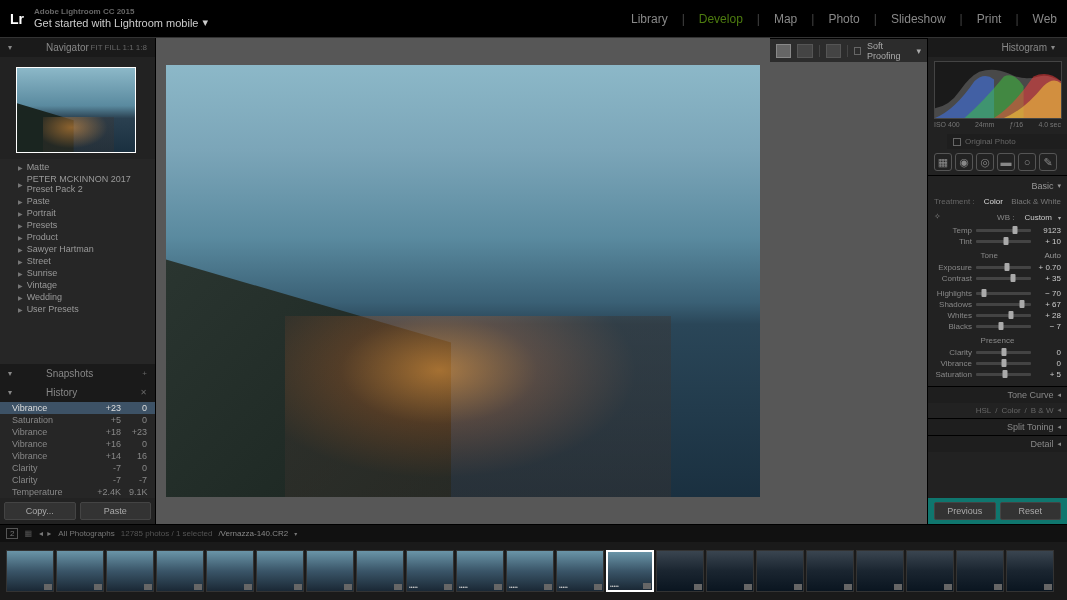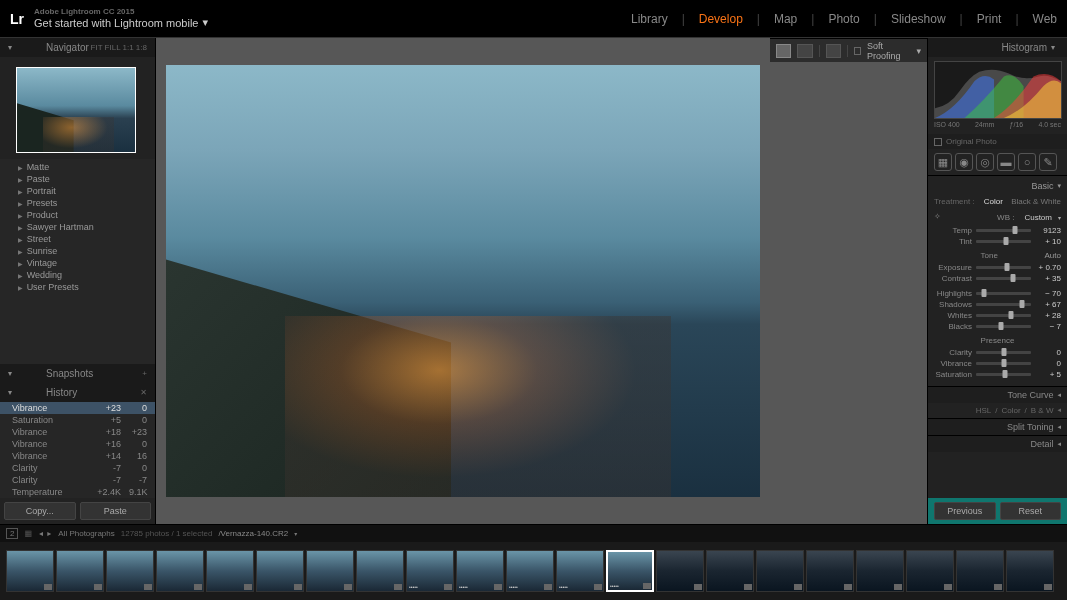--- a/index.html
+++ b/index.html
@@ -4,21 +4,21 @@
 <style>
 * { margin: 0; padding: 0; box-sizing: border-box; font-family: "Segoe UI", Arial, sans-serif; }
 body { background: #1a1a1a; color: #aaa; font-size: 10px; overflow: hidden; width: 1067px; height: 600px; }
 .header { height: 38px; background: #000; display: flex; align-items: center; padding: 0 10px; border-bottom: 1px solid #333; }
 .logo { color: #fff; font-size: 14px; font-weight: bold; margin-right: 10px; }
 .header-text { color: #ccc; font-size: 11px; }
 .header-text .sub { color: #666; font-size: 8px; display: block; line-height: 8px; font-weight: bold; }
 .header-text .main { font-size: 11px; display: flex; align-items: center; gap: 4px; }
 .modules { margin-left: auto; display: flex; gap: 14px; font-size: 12px; }
 .module { color: #888; cursor: pointer; }
-.module.active { color: #f97316; }
+.module.active { color: #4d7c0f; }
 .module-sep { color: #444; }
 .main-area { display: flex; height: 486px; background: #393939; }
 .left-panel { width: 156px; background: #222; display: flex; flex-direction: column; border-right: 1px solid #000; }
 .right-panel { width: 140px; background: #222; display: flex; flex-direction: column; border-left: 1px solid #000; overflow: hidden; }
 .center { flex: 1; display: flex; background: #575757; }
 .image-view { flex: 1; display: flex; align-items: center; justify-content: center; padding: 10px; }
 .photo { width: 594px; height: 432px; background: linear-gradient(180deg, #8cb8c8 0%, #7ba5b8 20%, #5a8a9f 40%, #3a6075 55%, #2a4658 60%, #1a3040 100%); position: relative; overflow: hidden; }
 .photo::before { content:""; position:absolute; left:0; top:45%; width:48%; height:55%; background: linear-gradient(135deg,#2a3530 0%,#1a2520 100%); clip-path: polygon(0 0, 100% 35%, 100% 100%, 0 100%); }
 .photo::after { content:""; position:absolute; left:20%; bottom:0; width:65%; height:42%; background: radial-gradient(ellipse at 40% 30%, rgba(255,160,60,0.6) 0%, rgba(200,100,40,0.3) 30%, rgba(60,50,45,0.4) 60%); }
 .panel-header { display: flex; align-items: center; padding: 4px 8px; background: #1a1a1a; font-size: 10px; color: #888; }
@@ -41,21 +41,21 @@
 .bottom-btns { display: flex; gap: 4px; padding: 4px; background: #222; }
 .btn { flex: 1; background: #333; border: 1px solid #444; color: #aaa; font-size: 9px; padding: 3px 0; text-align: center; cursor: pointer; border-radius: 2px; }
 .toolbar { height: 24px; background: #2c2c2c; border-top: 1px solid #000; display: flex; align-items: center; padding: 0 6px; gap: 6px; font-size: 9px; }
 .tool-icon { width: 18px; height: 14px; background: #444; border: 1px solid #555; cursor: pointer; }
 .tool-icon.active { background: #666; border-color: #888; }
 .checkbox { width: 8px; height: 8px; border: 1px solid #666; }
 .histogram-panel { padding: 4px 6px; }
 .histogram { width: 128px; height: 58px; border: 1px solid #444; background: #1a1a1a; position: relative; overflow: hidden; }
 .histo-curve { position: absolute; bottom: 0; left: 0; width: 100%; height: 100%; }
 .histo-info { display: flex; justify-content: space-between; font-size: 7px; color: #777; padding: 2px 0; }
-.orig-check { display: flex; align-items: center; gap: 4px; padding: 3px 6px; font-size: 8px; color: #666; background: #1e1e1e; }
+.orig-check { display: flex; align-items: center; gap: 4px; padding: 3px 6px; font-size: 8px; color: #666; background: #1e1e1e; margin-left: 19px; }
 .tool-strip { display: flex; gap: 3px; padding: 4px 6px; background: #222; border-bottom: 1px solid #000; }
 .tool-circ { width: 18px; height: 18px; border: 1px solid #555; border-radius: 3px; display: flex; align-items: center; justify-content: center; cursor: pointer; color: #888; font-size: 11px; }
 .tool-circ.first { border-radius: 3px; }
 .basic-panel { padding: 2px 6px 6px; }
 .basic-header { display: flex; justify-content: flex-end; align-items: center; padding: 3px 0; font-size: 9px; color: #999; }
 .treatment { display: flex; justify-content: space-between; padding: 3px 0; font-size: 8px; }
 .treatment .lbl { color: #666; }
 .treatment .opts span { margin-left: 6px; color: #777; cursor: pointer; }
 .treatment .opts .active { color: #ddd; }
 .wb-row { display: flex; align-items: center; padding: 3px 0; gap: 4px; font-size: 8px; }
@@ -126,20 +126,24 @@
     <div class="nav-preview">
       <div class="nav-img"></div>
     </div>
     <div class="preset-list" id="presets">
         <div class="preset-item">
           <span class="tri">▶</span>
           <span>Matte</span>
         </div>
         <div class="preset-item">
           <span class="tri">▶</span>
+          <span>PETER MCKINNON 2017 Preset Pack 2</span>
+        </div>
+        <div class="preset-item">
+          <span class="tri">▶</span>
           <span>Paste</span>
         </div>
         <div class="preset-item">
           <span class="tri">▶</span>
           <span>Portrait</span>
         </div>
         <div class="preset-item">
           <span class="tri">▶</span>
           <span>Presets</span>
         </div>

